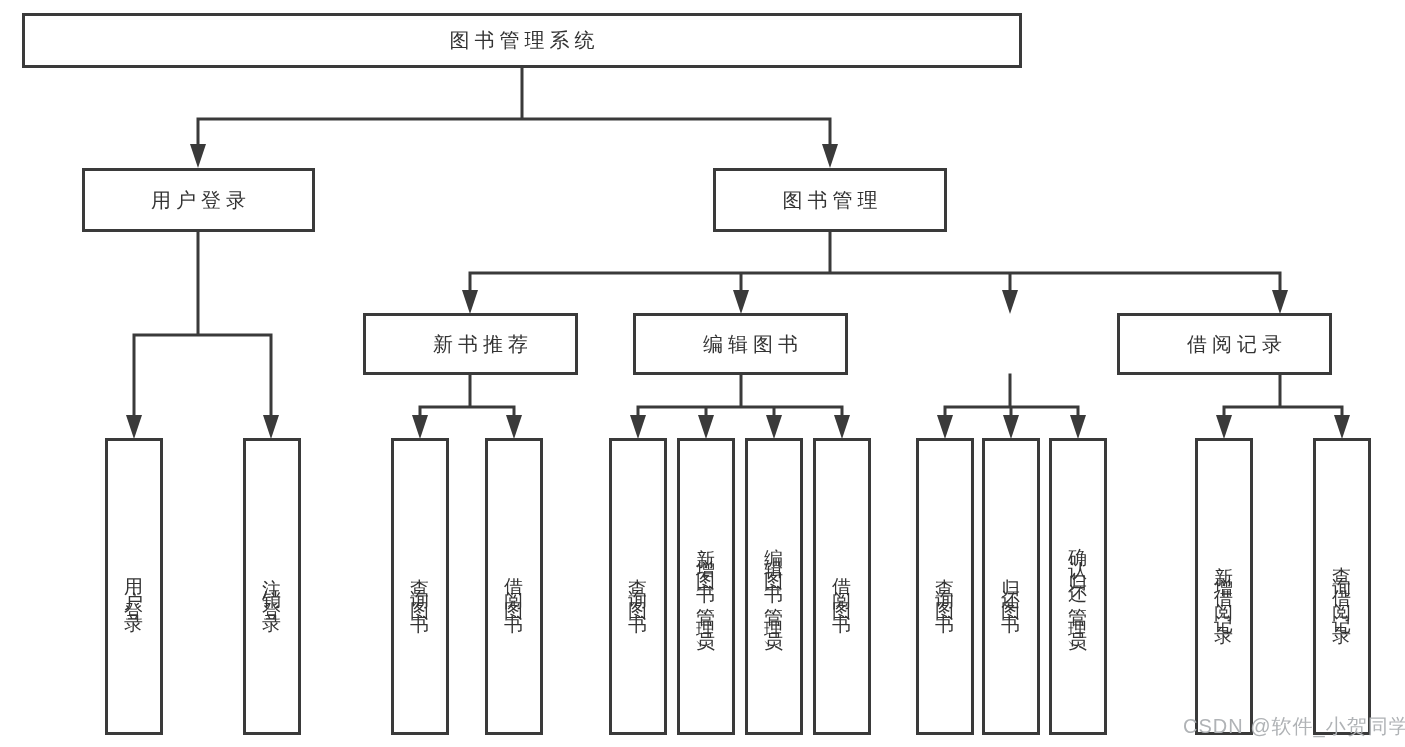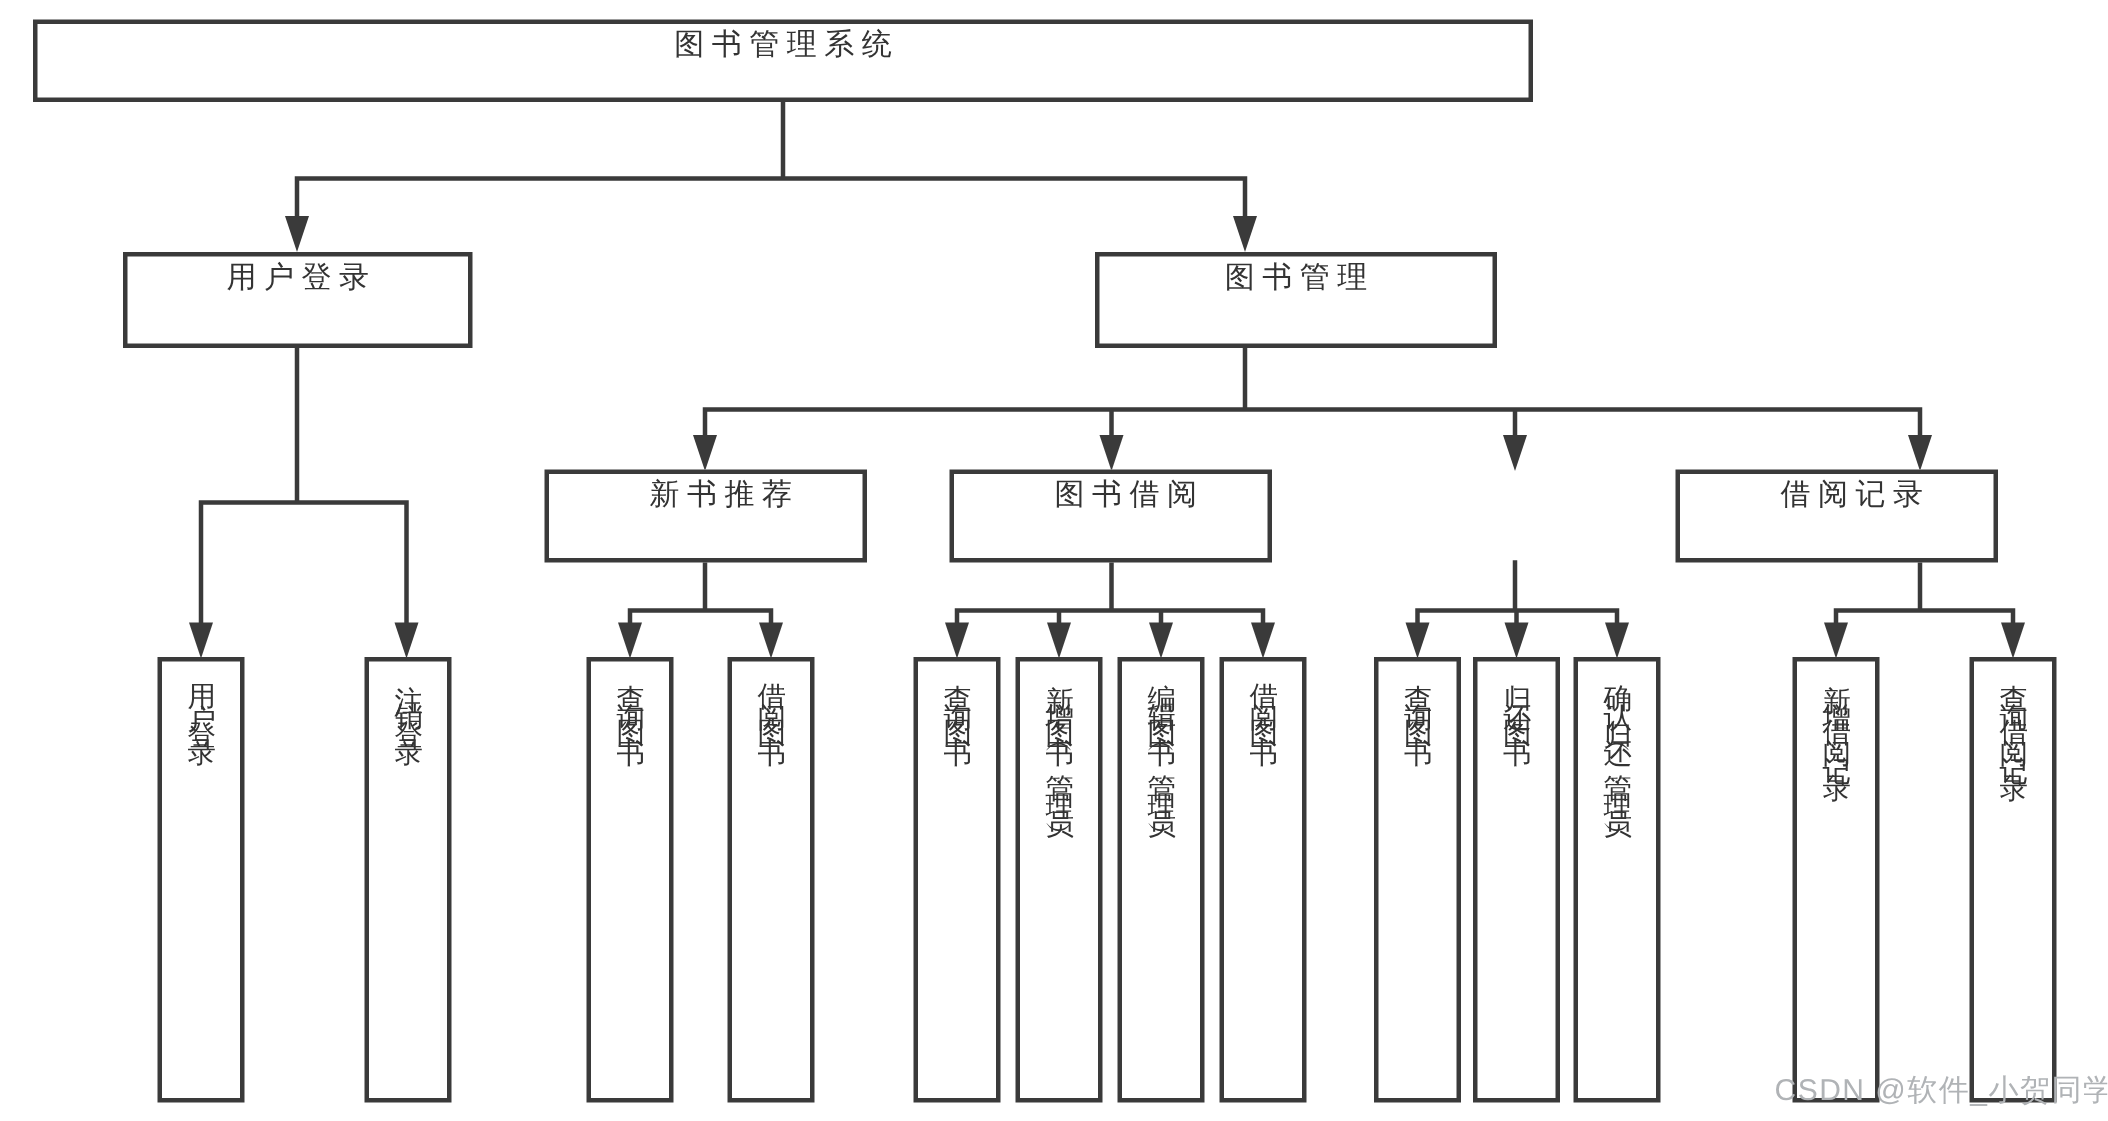--- a/index.html
+++ b/index.html
@@ -8,21 +8,21 @@
   html,body{margin:0;padding:0;background:var(--background);}
   #canvas{
     position:relative;width:1405px;height:747px;background:var(--background);
     font-family:"Liberation Sans","DejaVu Sans",sans-serif;overflow:hidden;
   }
   #connectors{position:absolute;left:0;top:0;width:1405px;height:747px;}
   #connectors path{stroke:var(--line);stroke-width:3;fill:none;stroke-linecap:square;}
   #connectors polygon{fill:var(--line);stroke:none;}
   .node{
     position:absolute;box-sizing:border-box;border:3px solid var(--line);
-    background:var(--background);display:flex;align-items:flex-start;justify-content:center;
+    background:var(--background);display:flex;align-items:center;justify-content:center;
     color:var(--text);z-index:2;
   }
   .node.h span{font-size:20px;letter-spacing:5px;padding-left:5px;white-space:nowrap;}
   .node.v span{
     writing-mode:vertical-rl;text-orientation:mixed;
     font-size:19px;letter-spacing:12px;line-height:1;white-space:nowrap;
   }
   .lv2{top:168px;height:64px;}
   .lv3{top:313px;width:215px;height:62px;padding-left:20px;}
   .leaf{top:438px;width:58px;height:297px;}
@@ -79,29 +79,29 @@
     </g>
   </svg>
 
   <div class="node h" style="left:22px;top:13px;width:1000px;height:55px">
     <span>图书管理系统</span>
   </div>
 
   <div class="node h lv2" style="left:82px;width:233px">
     <span>用户登录</span>
   </div>
-  <div class="node h lv2" style="left:730px;width:268px">
+  <div class="node h lv2" style="left:713px;width:234px">
     <span>图书管理</span>
   </div>
 
   <div class="node h lv3" style="left:363px">
     <span>新书推荐</span>
   </div>
   <div class="node h lv3" style="left:633px">
-    <span>图书借阅</span>
+    <span>编辑图书</span>
   </div>
   <div class="node h lv3" style="left:1117px">
     <span>借阅记录</span>
   </div>
 
   <div class="node v leaf" style="left:105px">
     <span>用户登录</span>
   </div>
   <div class="node v leaf" style="left:243px">
     <span>注销登录</span>

